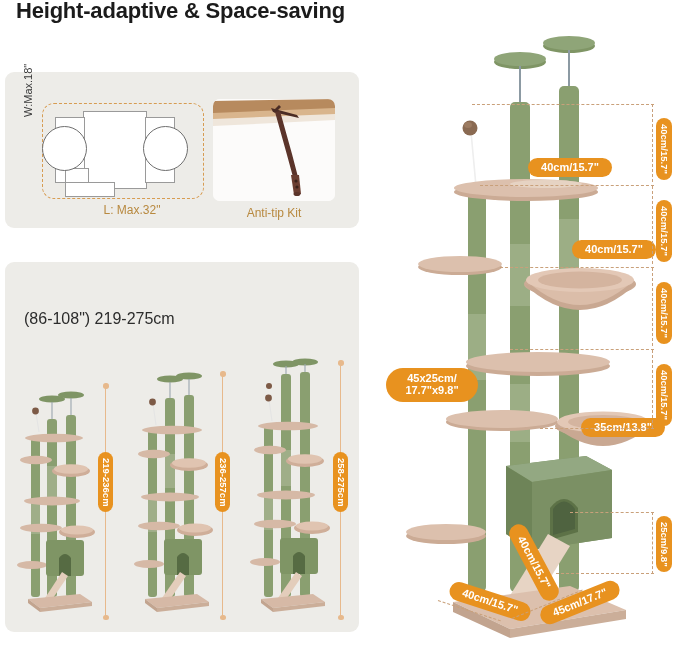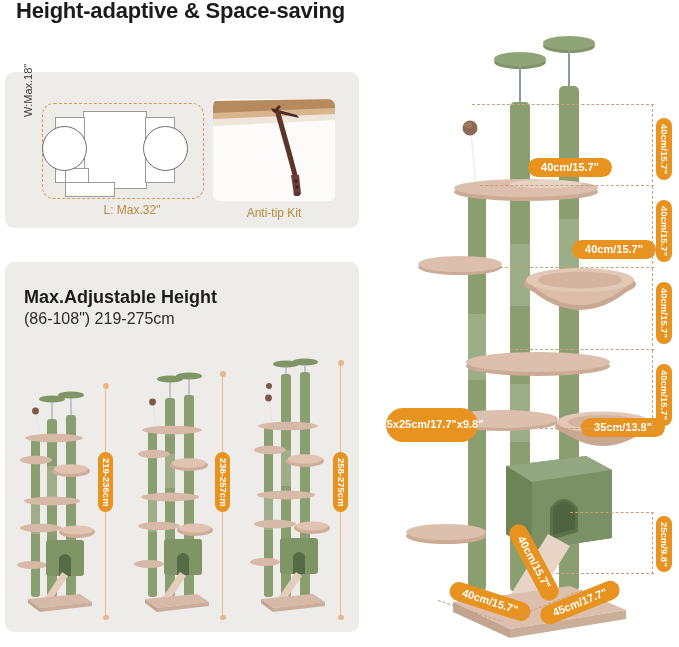--- a/index.html
+++ b/index.html
@@ -150,21 +150,20 @@
       <path d="M62 13 L74 56 L80 78 L85 78 L79 55 L67 12 Z" fill="#5b342a"></path>
       <path d="M78 76 L86 76 L88 95 L81 96 Z" fill="#6b3e31"></path>
       <circle cx="83" cy="82" r="1.6" fill="#3a221a"></circle>
       <circle cx="84" cy="88" r="1.6" fill="#3a221a"></circle>
       <ellipse cx="84" cy="95" rx="3.4" ry="2" fill="#5b342a"></ellipse>
     </svg>
   </div>
   <div class="photo-caption">Anti-tip Kit</div>
 
   <div class="panel" id="panel-height"></div>
-  <div class="mh-title">Max.Adjustable Height</div>
   <div class="mh-sub">(86-108") 219-275cm</div>
 
   <div class="small-tree" style="left:14px;top:380px;width:96px;height:240px;">
     <svg width="96" height="240" viewBox="0 0 96 240">
 
       <ellipse cx="38" cy="19" rx="13" ry="3.6" fill="#7f9565"></ellipse>
       <ellipse cx="57" cy="15" rx="13" ry="3.6" fill="#7f9565"></ellipse>
       <line x1="38" y1="22" x2="38" y2="39" stroke="#9aa7ae" stroke-width="1.1"></line>
       <line x1="57" y1="18" x2="57" y2="35" stroke="#9aa7ae" stroke-width="1.1"></line>
 
@@ -333,21 +332,21 @@
       <path d="M55 588 L172 572 L228 596 L112 615 Z" fill="#dcc0ad"></path>
       <path d="M55 588 L112 615 L112 624 L55 598 Z" fill="#c2a48f"></path>
       <path d="M112 615 L228 596 L228 605 L112 624 Z" fill="#cbae99"></path>
     </svg>
   </div>
 
   <div class="pill pill-md" style="left:528px;top:158px;width:84px;height:19px;">40cm/15.7"</div>
 
   <div class="pill pill-md" style="left:572px;top:240px;width:84px;height:19px;">40cm/15.7"</div>
 
-  <div class="pill" style="left:386px;top:368px;width:92px;height:34px;font-size:11px;margin-top:40px;">
+  <div class="pill" style="left:386px;top:368px;width:92px;height:34px;font-size:11px;flex-direction:column;">
     <span>45x25cm/</span>
     <span>17.7"x9.8"</span>
   </div>
 
   <div class="pill pill-md" style="left:581px;top:418px;width:84px;height:19px;">35cm/13.8"</div>
 
   <div class="pill pill-ramp pill-md" style="left:492px;top:553px;width:84px;height:19px;">40cm/15.7"</div>
 
   <div class="pill pill-rot-left pill-md" style="left:448px;top:592px;width:84px;height:19px;">40cm/15.7"</div>
 

